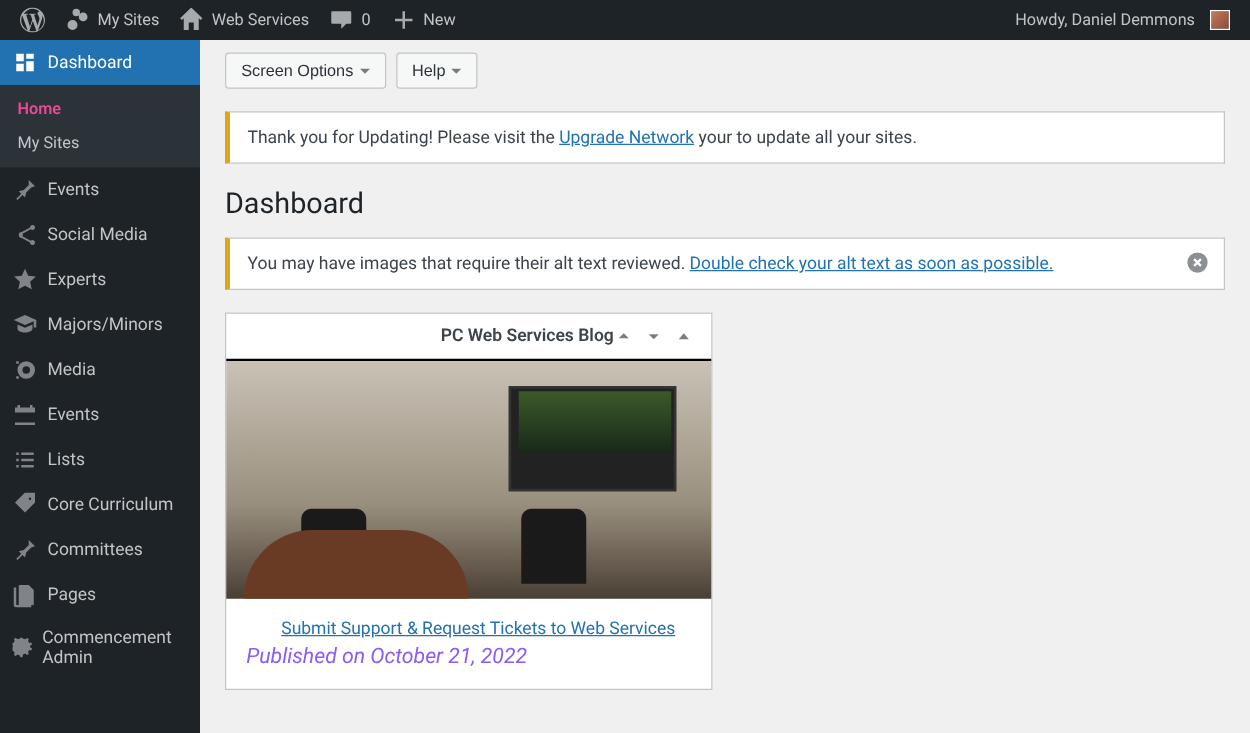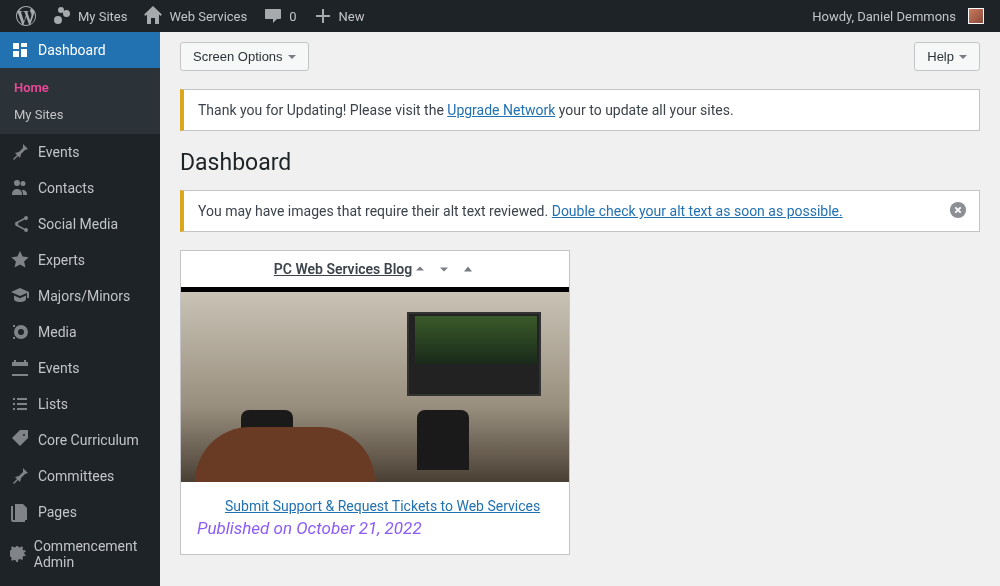--- a/index.html
+++ b/index.html
@@ -18,33 +18,33 @@
     .sidebar-item.current { background: #2271b1; color: #fff; position: relative; }
     .sidebar-item.current::after { content:""; position:absolute; right:-8px; top:50%; transform:translateY(-50%); border:8px solid transparent; border-right-color:#f0f0f1; }
     .sidebar-item svg { width: 20px; height: 20px; fill: currentColor; opacity: 0.6; }
     .sidebar-item.current svg { opacity: 1; }
     .sidebar-sub { background: #2c3338; padding: 6px 0; }
     .sidebar-sub-item { padding: 6px 14px; font-size: 13px; cursor: pointer; color: #c3c4c7; }
     .sidebar-sub-item.current { color: #ec4899; font-weight: 600; }
     
     .content { flex: 1; padding: 10px 20px; overflow-y: auto; background: #f0f0f1; }
     
-    .top-actions { display: flex; justify-content: space-between; gap: 8px; margin-bottom: 18px; }
+    .top-actions { display: flex; justify-content: flex-start; gap: 8px; margin-bottom: 18px; }
     .tab-btn { background: #f6f7f7; border: 1px solid #c3c4c7; border-radius: 3px; padding: 6px 12px; font-size: 13px; cursor: pointer; display: flex; align-items: center; gap: 5px; color: #2c3338; }
     .tab-btn::after { content:""; border: 4px solid transparent; border-top-color: #787c82; margin-top: 4px; }
     
     .notice { background: #fff; border: 1px solid #c3c4c7; border-left: 4px solid #dba617; padding: 12px 14px; margin-bottom: 18px; font-size: 14px; position: relative; }
     .notice a { color: #2271b1; text-decoration: underline; }
     .notice .dismiss { position: absolute; right: 10px; top: 50%; transform: translateY(-50%); width: 20px; height: 20px; cursor: pointer; }
     .notice .dismiss svg { width: 18px; height: 18px; fill: #787c82; }
     
     h1.page-title { font-size: 23px; font-weight: 400; color: #1d2327; margin-bottom: 14px; }
     
     .postbox { background: #fff; border: 1px solid #c3c4c7; width: 390px; }
-    .postbox-header { display: flex; align-items: center; justify-content: center; padding: 10px 14px; border-bottom: 5px solid #000000; text-decoration: underline; }
+    .postbox-header { display: flex; align-items: center; justify-content: flex-end; padding: 10px 14px; border-bottom: 2px solid #000000; }
     .postbox-header h2 { font-size: 14px; font-weight: 600; }
     .postbox-actions { display: flex; gap: 8px; }
     .postbox-actions svg { width: 16px; height: 16px; fill: #787c82; cursor: pointer; }
     .postbox-image { width: 100%; height: 190px; background: linear-gradient(180deg,#c9c2b5 0%, #998f7e 60%, #4a3f34 100%); position: relative; overflow: hidden; }
     .postbox-image::before { content:""; position:absolute; right:28px; top:20px; width:130px; height:80px; background:#222; border:2px solid #333; }
     .postbox-image::after { content:""; position:absolute; left:14px; bottom:0; width:180px; height:55px; background:#6a3b24; border-radius:60px 60px 0 0; }
     .monitor-screen { position:absolute; right:32px; top:24px; width:122px; height:48px; background:linear-gradient(180deg,#3a5a2a,#1a2a1a); }
     .chair { position:absolute; width:52px; height:60px; background:#1a1a1a; border-radius:8px 8px 0 0; bottom:12px; }
     .chair.c1 { left:60px; }
     .chair.c2 { right:100px; }
@@ -108,26 +108,20 @@
       <div class="sidebar-sub-item">My Sites</div>
     </div>
     <div class="sidebar-item">
         <svg viewBox="0 0 20 20">
           <path d="M13 2l5 5-3 1-4 4-1 4-2-2-4 4-1-1 4-4-2-2 4-1 4-4z"></path>
         </svg>
         <span>Events</span>
       </div>
     <div class="sidebar-item">
         <svg viewBox="0 0 20 20">
-          <path d="M7 8a3 3 0 110-6 3 3 0 010 6zm6 0a2.5 2.5 0 110-5 2.5 2.5 0 010 5zM2 16c0-2.8 2.2-5 5-5s5 2.2 5 5v1H2zm11-4c2.2 0 4 1.8 4 4v1h-4v-1c0-1.5-.6-2.9-1.6-4H13z"></path>
-        </svg>
-        <span>Contacts</span>
-      </div>
-    <div class="sidebar-item">
-        <svg viewBox="0 0 20 20">
           <path d="M14 4a2 2 0 11.6 1.4L8 9a2 2 0 010 2l6.6 3.6a2 2 0 11-.6 1.4L7.4 12.4a2 2 0 110-4.8L14 4z"></path>
         </svg>
         <span>Social Media</span>
       </div>
     <div class="sidebar-item">
         <svg viewBox="0 0 20 20">
           <path d="M10 1l2.6 5.6 6.1.6-4.6 4.2 1.3 6L10 14.6 4.6 17.4l1.3-6L1.3 7.2l6.1-.6z"></path>
         </svg>
         <span>Experts</span>
       </div>

